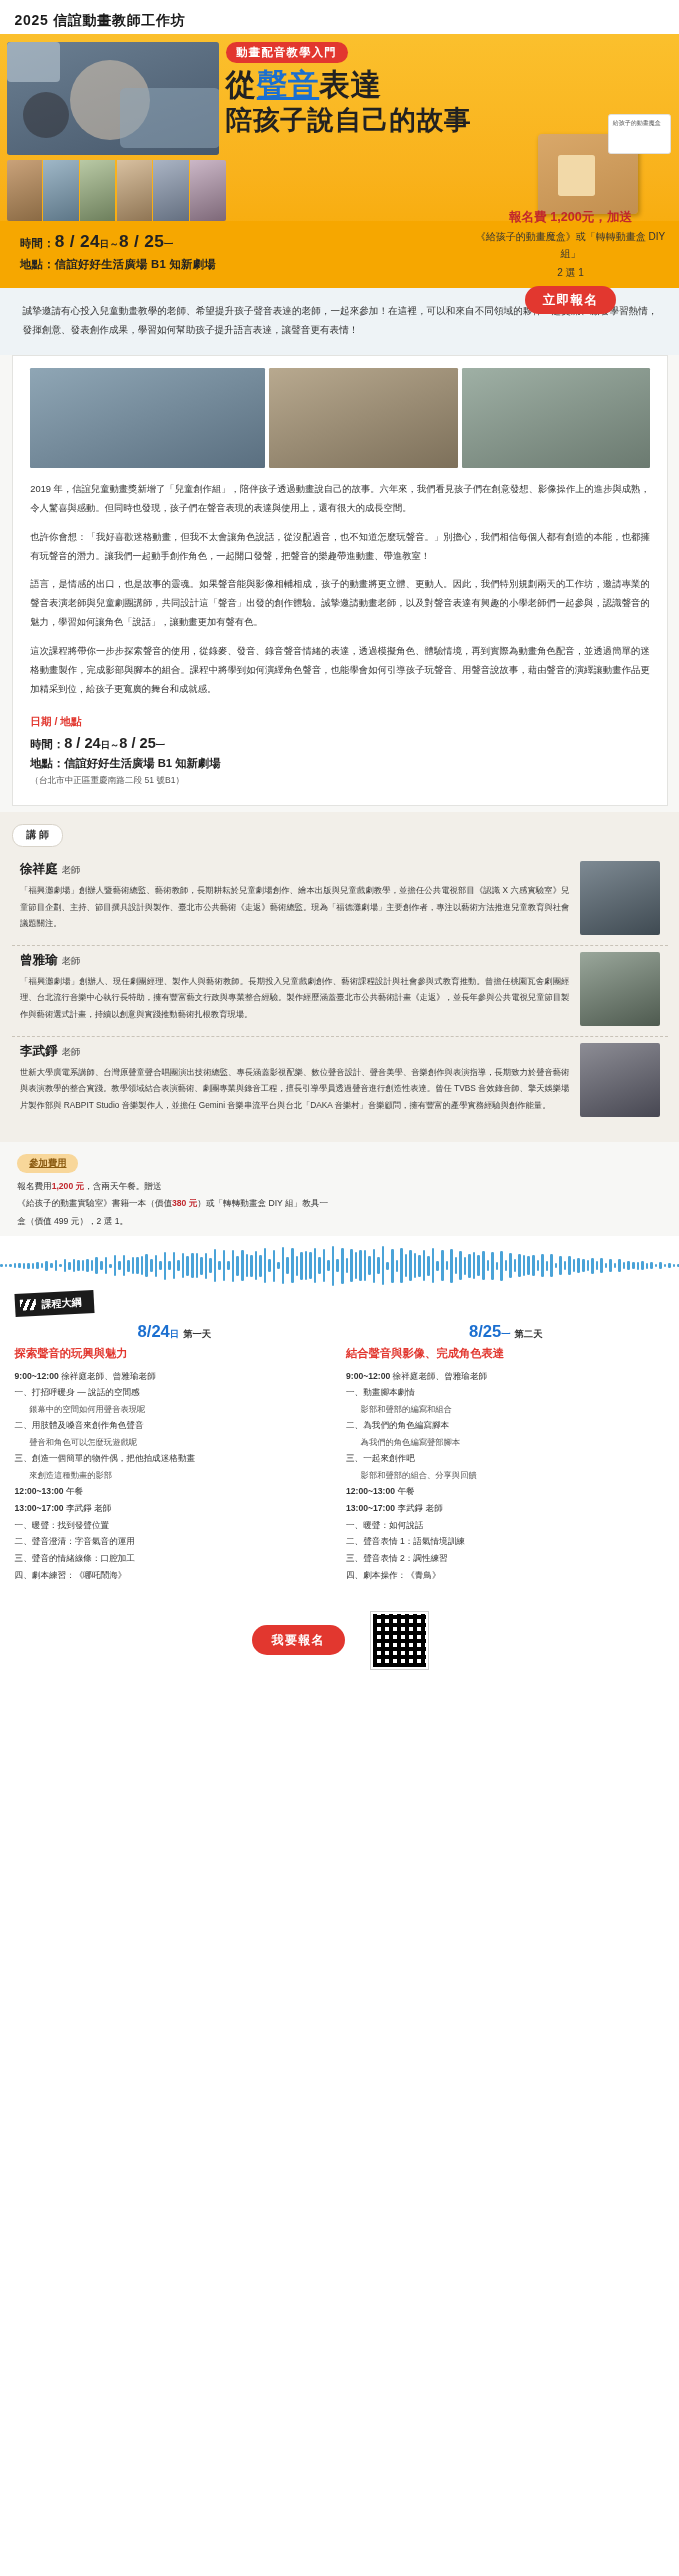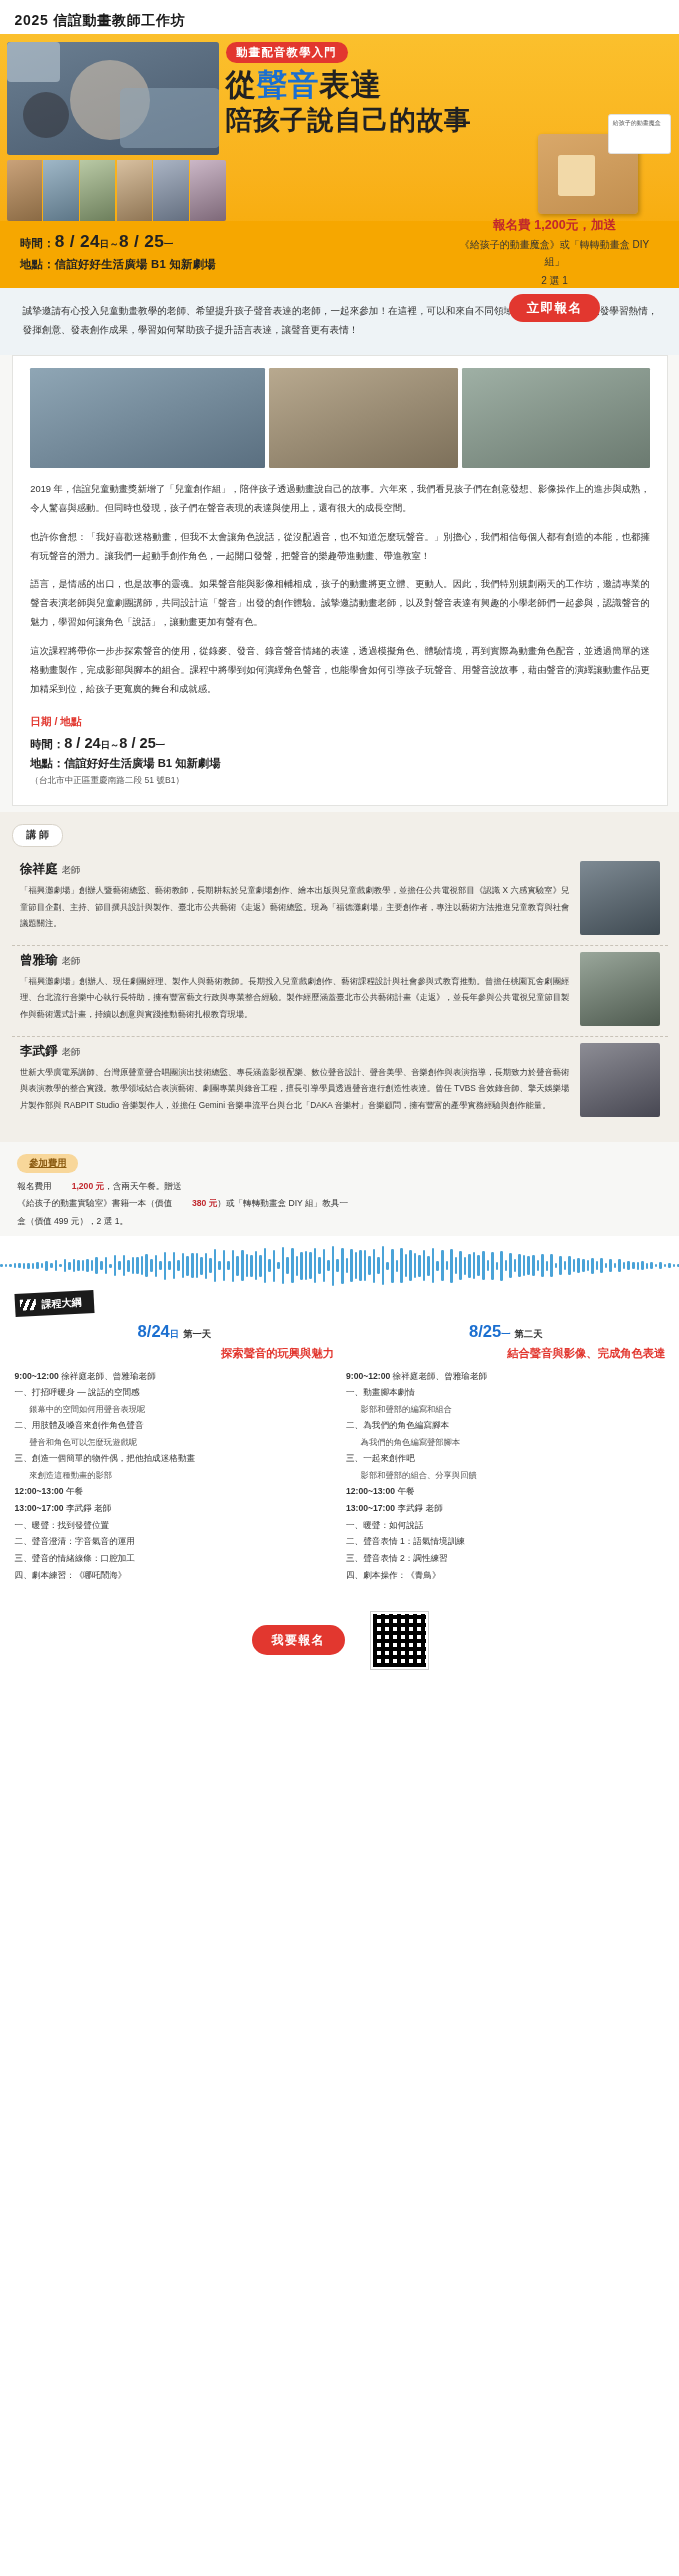--- a/index.html
+++ b/index.html
@@ -46,21 +46,21 @@
   .hero-right { flex: 1; padding: 8px 12px 0 6.6px; position: relative; }
   .hero-tag {
     display: inline-block; background: #e2372f; color: #fff;
     font-size: 11.3px; font-weight: bold; padding: 3.3px 10.6px;
     border-radius: 10.6px; letter-spacing: 1.3px; margin-bottom: 4px;
   }
   .hero-h1 {
     font-size: 30.5px; font-weight: bold; color: #222; line-height: 1.18;
     letter-spacing: 0.7px;
   }
-  .hero-h1 .blue { color: #1b6fd0; }
+  .hero-h1 .blue { color: #1b6fd0; text-decoration: underline; }
   .hero-h2 {
     font-size: 26.6px; font-weight: bold; color: #222; line-height: 1.2;
     letter-spacing: 0.7px; margin-top: 1.3px;
   }
 
   .box-photo {
     position: absolute; right: 9.3px; top: 80px;
     width: 153px; height: 110px;
   }
   .boxy {
@@ -80,23 +80,22 @@
 
   
   .info-bar { position: relative; background: #f6a700; padding: 6.6px 0 12px 0; }
   .info-block { margin-left: 20px; color: #222; }
   .info-row { font-size: 14.6px; font-weight: bold; margin: 3.3px 0; letter-spacing: 0.3px; }
   .info-row .lbl { font-size: 11.3px; }
   .info-row .big { font-size: 17.3px; }
   .info-row .sm { font-size: 9.3px; }
 
   .signup-card {
-    position: absolute; right: 29px; top: -12px; width: 193px;
+    position: absolute; right: 13px; top: -12px; width: 193px;
     text-align: center;
-    margin-top: 8px;
   }
   .signup-price { font-size: 12.6px; font-weight: bold; color: #c1272d; }
   .signup-sub { font-size: 10px; color: #333; line-height: 1.7; margin-top: 2px; }
   .signup-btn {
     display: inline-block; margin-top: 5.3px; background: #e2372f; color: #fff;
     font-size: 12.6px; font-weight: bold; padding: 5.3px 17.3px; border-radius: 14.6px;
     letter-spacing: 1.3px; cursor: pointer; border: none;
   }
 
   
@@ -149,21 +148,21 @@
   
   .two-col { display: flex; gap: 14.6px; padding: 12px 17.3px 6.6px 17.3px; background: #f7f7f5; }
   .col { flex: 1; }
   .pill {
     display: inline-block; background: #cfe4b0; color: #3b5c1e;
     border-radius: 9.3px; padding: 2.7px 12px; font-size: 9.3px; font-weight: bold;
     margin-bottom: 5.3px;
   }
   .pill.orange { background: #f8d79a; color: #8a5a10; text-decoration: underline; }
   .col-txt { font-size: 8.6px; line-height: 2; color: #333; }
-  .col-txt b { color: #c1272d; margin-left: 20px; }
+  .col-txt b { color: #c1272d; }
 
   
   .wave-band { background: #fff; padding: 9.3px 0 4px 0; }
   .wave { display: flex; align-items: center; justify-content: center; height: 40px; gap: 2px; }
   .wave span { width: 2.7px; background: #4aa3d8; border-radius: 1.3px; display: block; }
 
   
   .outline { padding: 2.7px 14.6px 18.6px 14.6px; background: #fff; position: relative; }
   .clap {
     display: inline-block; background: #1b1b1b; color: #fff; font-size: 10px;
@@ -172,21 +171,21 @@
   }
   .clap:before {
     content: ""; position: absolute; left: 5.3px; top: 6px; width: 16px; height: 10.6px;
     background: repeating-linear-gradient(115deg,#fff 0 3.3px,#1b1b1b 3.3px 6.6px);
   }
   .days { display: flex; gap: 12px; }
   .day { flex: 1; }
   .day-date { text-align: center; font-size: 16.6px; font-weight: bold; color: #1b6fd0; }
   .day-date .sm { font-size: 9.3px; }
   .day-date .tag { font-size: 9.3px; color: #333; font-weight: bold; margin-left: 4px; }
-  .day-sub { text-align: right; font-size: 11.3px; font-weight: bold; color: #e2372f; margin: 4px 0 6.6px 0; }
+  .day-sub { text-align: left; font-size: 11.3px; font-weight: bold; color: #e2372f; margin: 4px 0 6.6px 0; }
   .sched { font-size: 8.6px; line-height: 1.95; color: #333; }
   .sched .time { font-weight: bold; }
   .sched .indent { padding-left: 14.6px; color: #555; font-size: 8.3px; }
 
   
   .footer { display: flex; align-items: center; justify-content: center; gap: 26.6px; padding: 9.3px 0 17.3px 0; background: #fff; }
   .foot-btn {
     background: #e2372f; color: #fff; font-size: 12px; font-weight: bold;
     padding: 6.6px 20px; border-radius: 16px; border: none; cursor: pointer; letter-spacing: 1.3px;
   }

